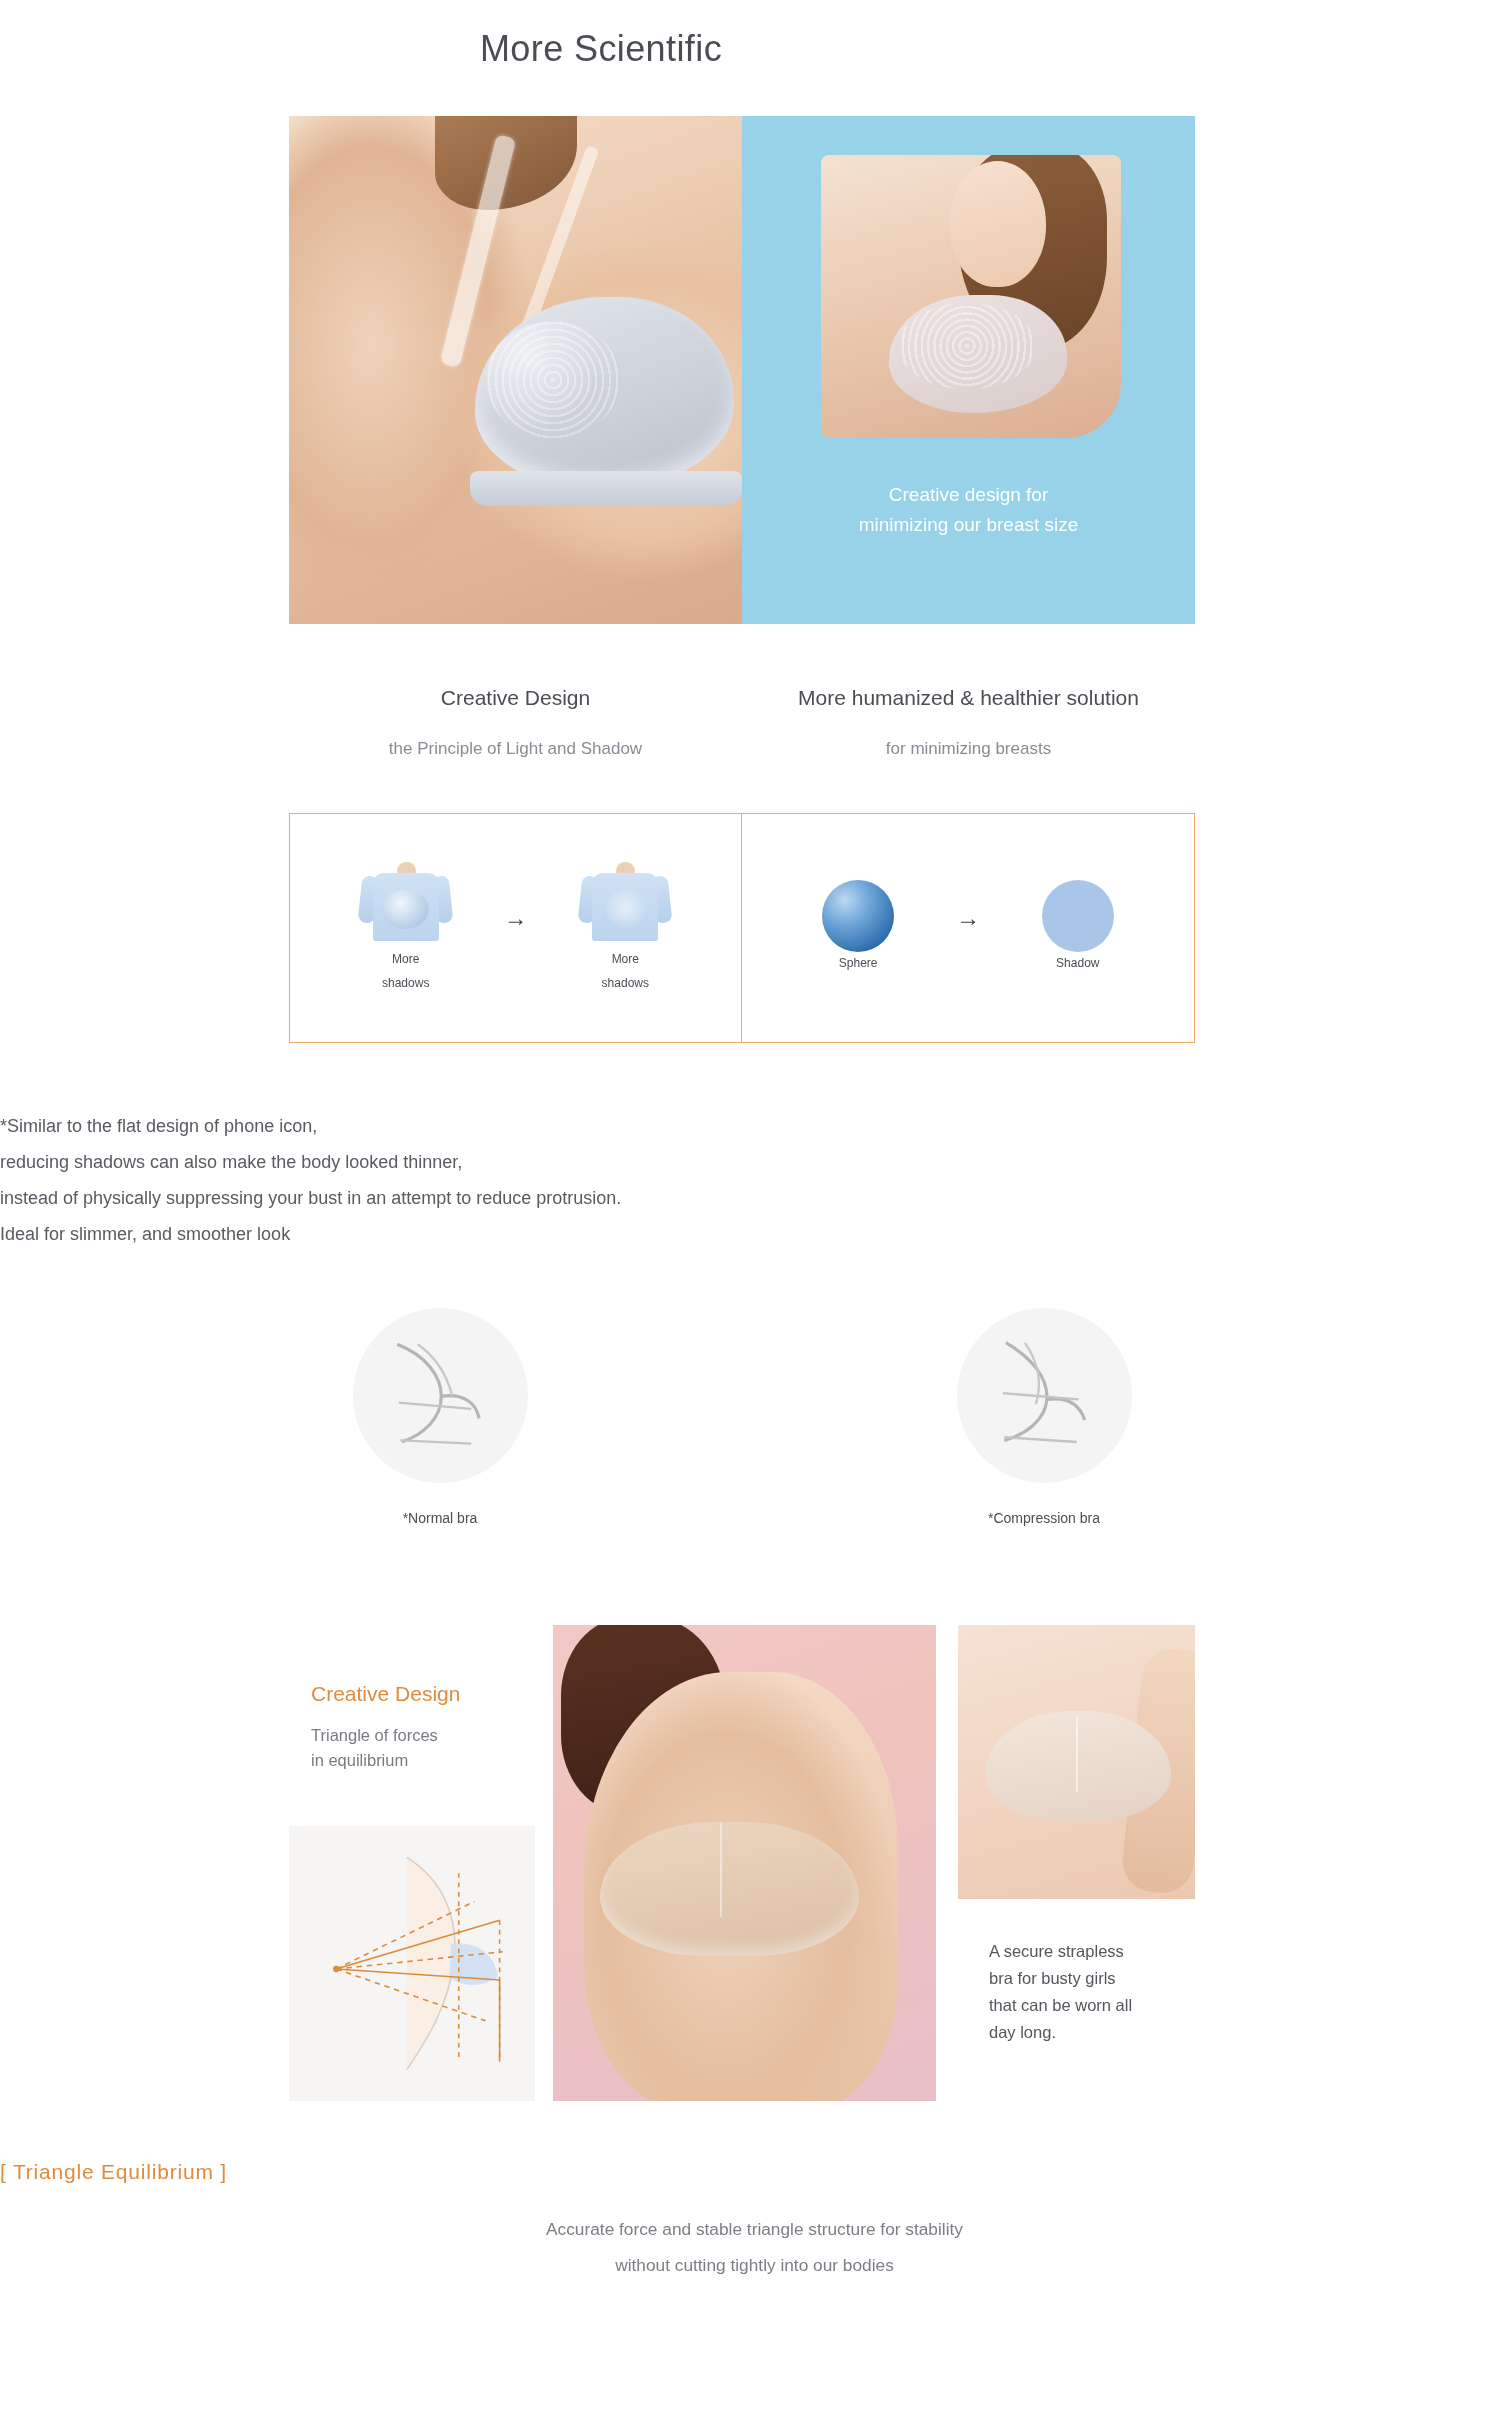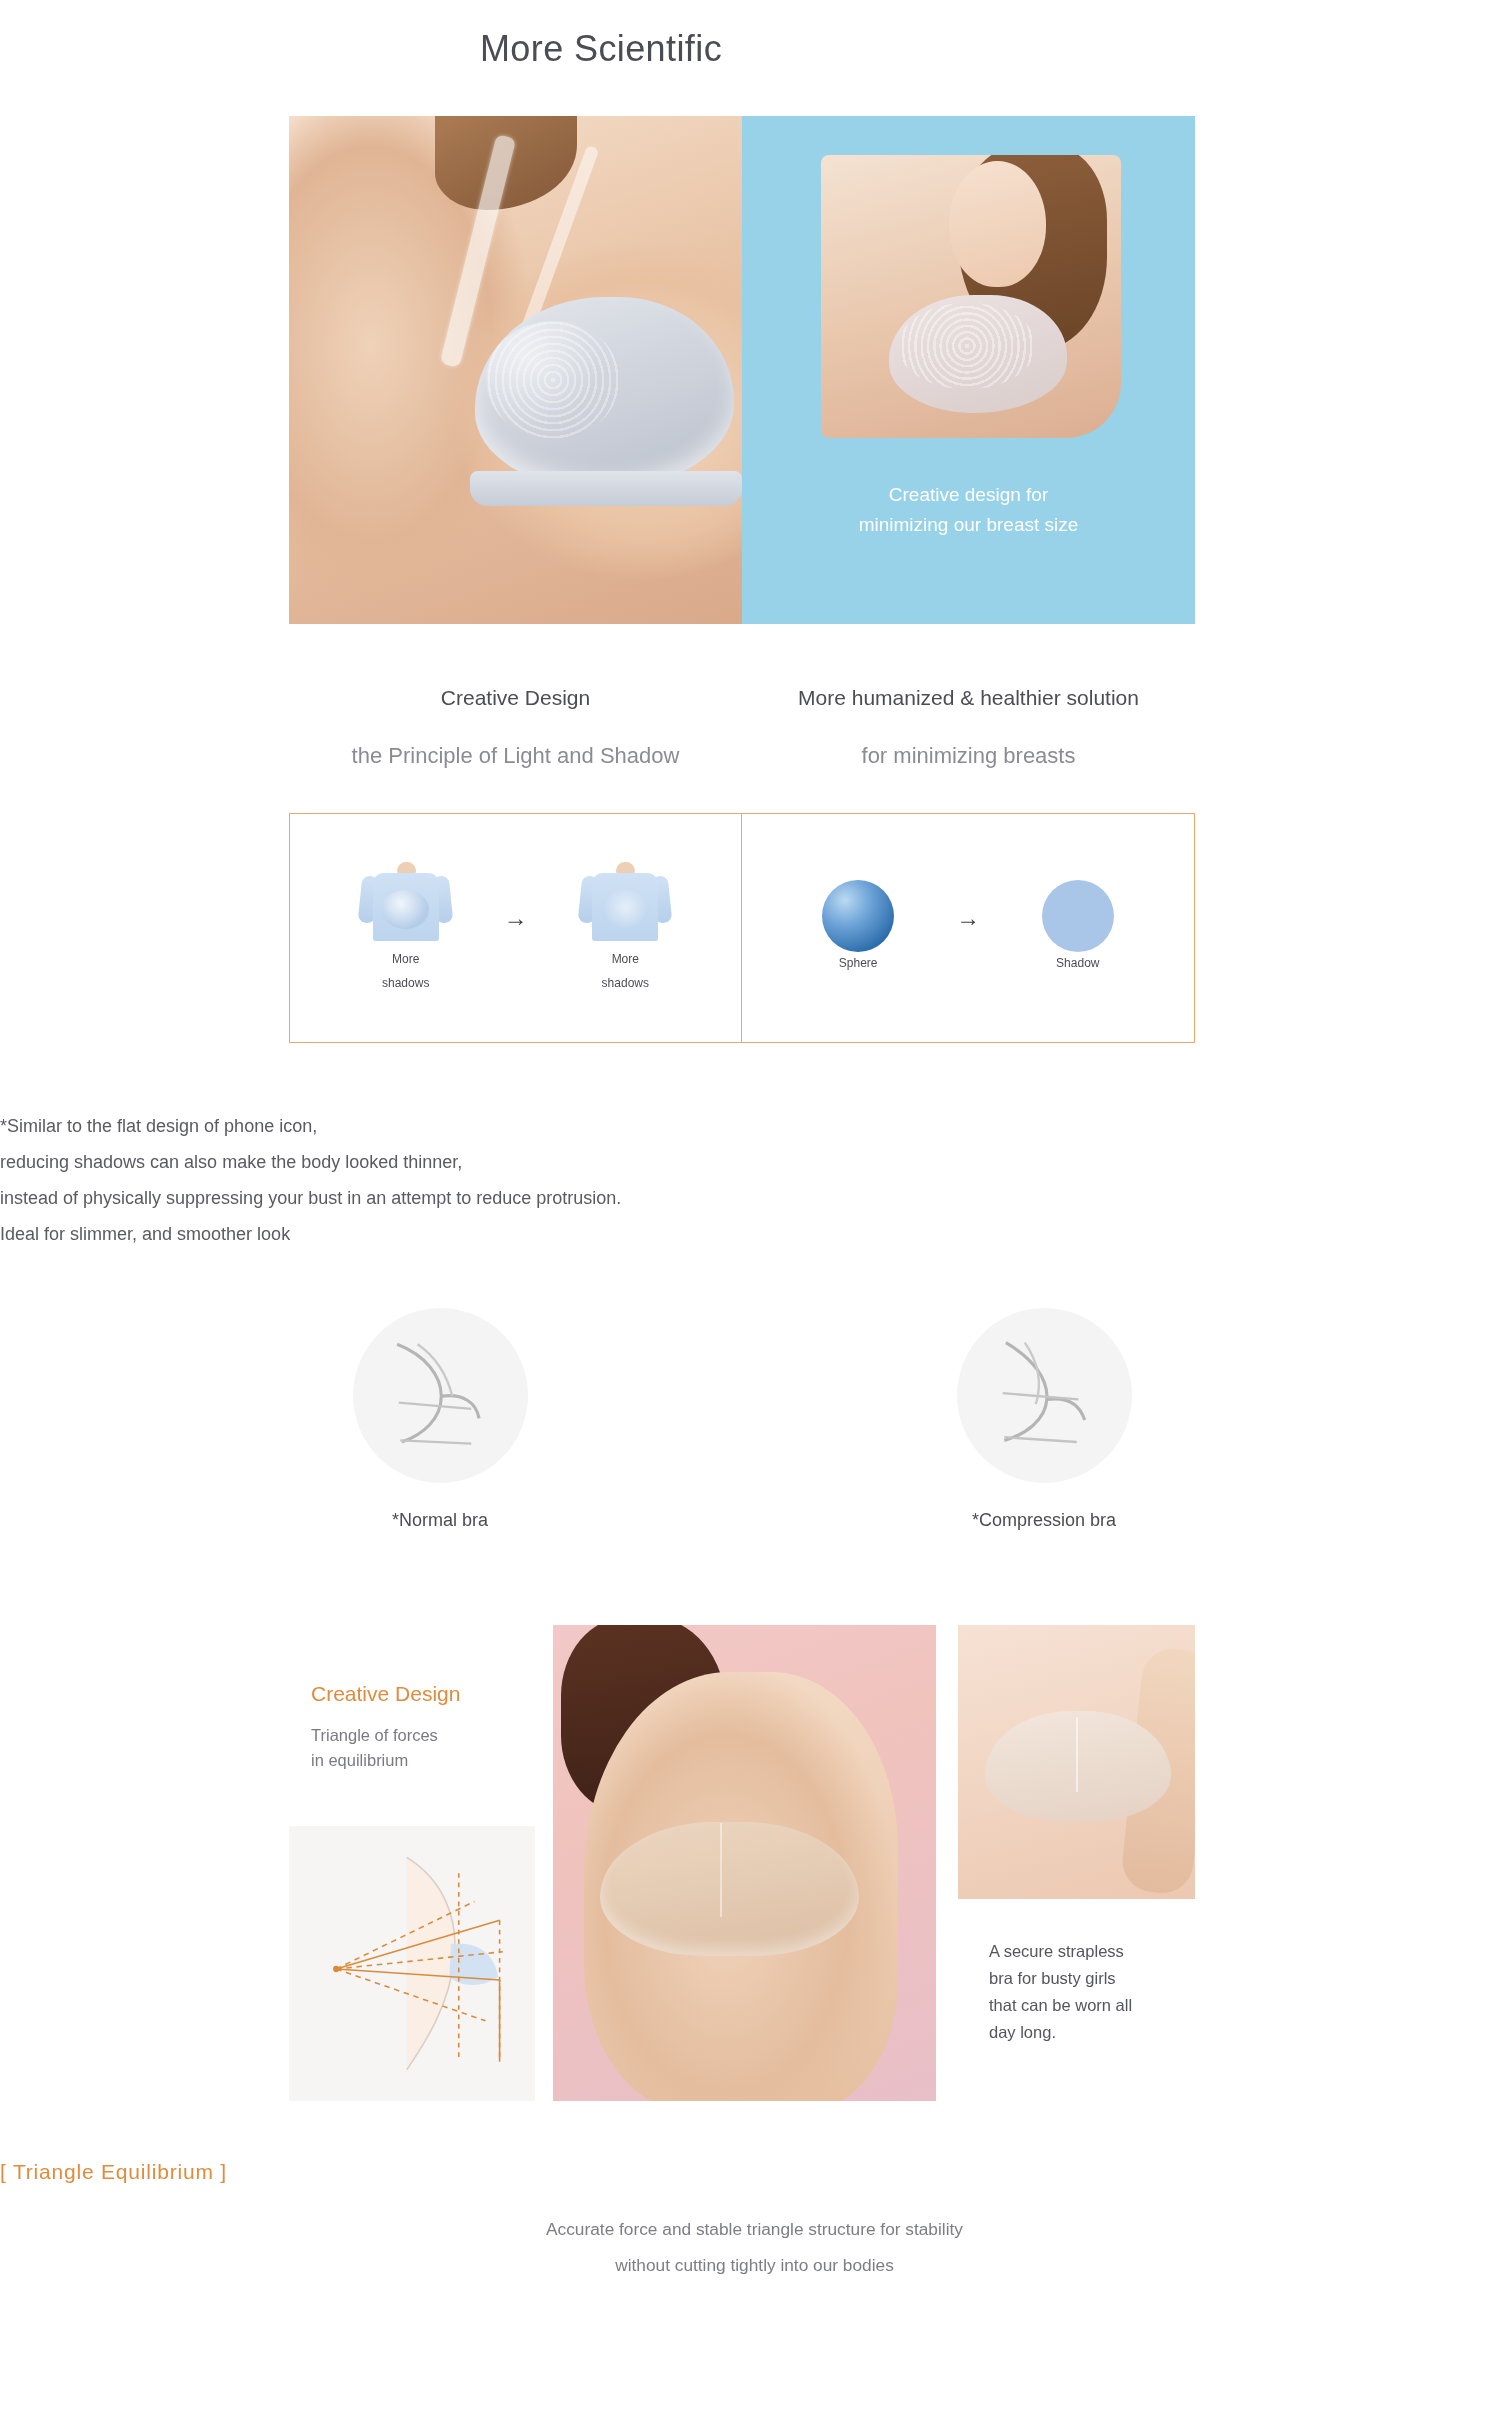--- a/index.html
+++ b/index.html
@@ -167,22 +167,22 @@
     width: 906px;
     display: flex;
   }
   .cap-col { width: 453px; text-align: center; }
   .cap-title {
     font-size: 21px;
     color: #4c4c55;
     line-height: 31px;
   }
   .cap-sub {
-    margin-top: 29px;
-    font-size: 22px;
+    margin-top: 22px;
+    font-size: 17px;
     color: #8b8b95;
     line-height: 27px;
   }
 
   
   .cmp-box {
     position: absolute;
     left: 289px;
     top: 813px;
     width: 906px;
@@ -289,21 +289,21 @@
     width: 175px; height: 175px;
     border-radius: 50%;
     background: #f4f4f4;
     margin: 0 auto;
     position: relative;
     overflow: hidden;
   }
   .disc svg { position: absolute; left: 0; top: 0; }
   .triple-label {
     margin-top: 27px;
-    font-size: 18px;
+    font-size: 14px;
     color: #4c4c55;
   }
 
   
   .cd-title {
     position: absolute;
     left: 311px; top: 1682px;
     font-size: 21px;
     color: #e08b3d;
   }

